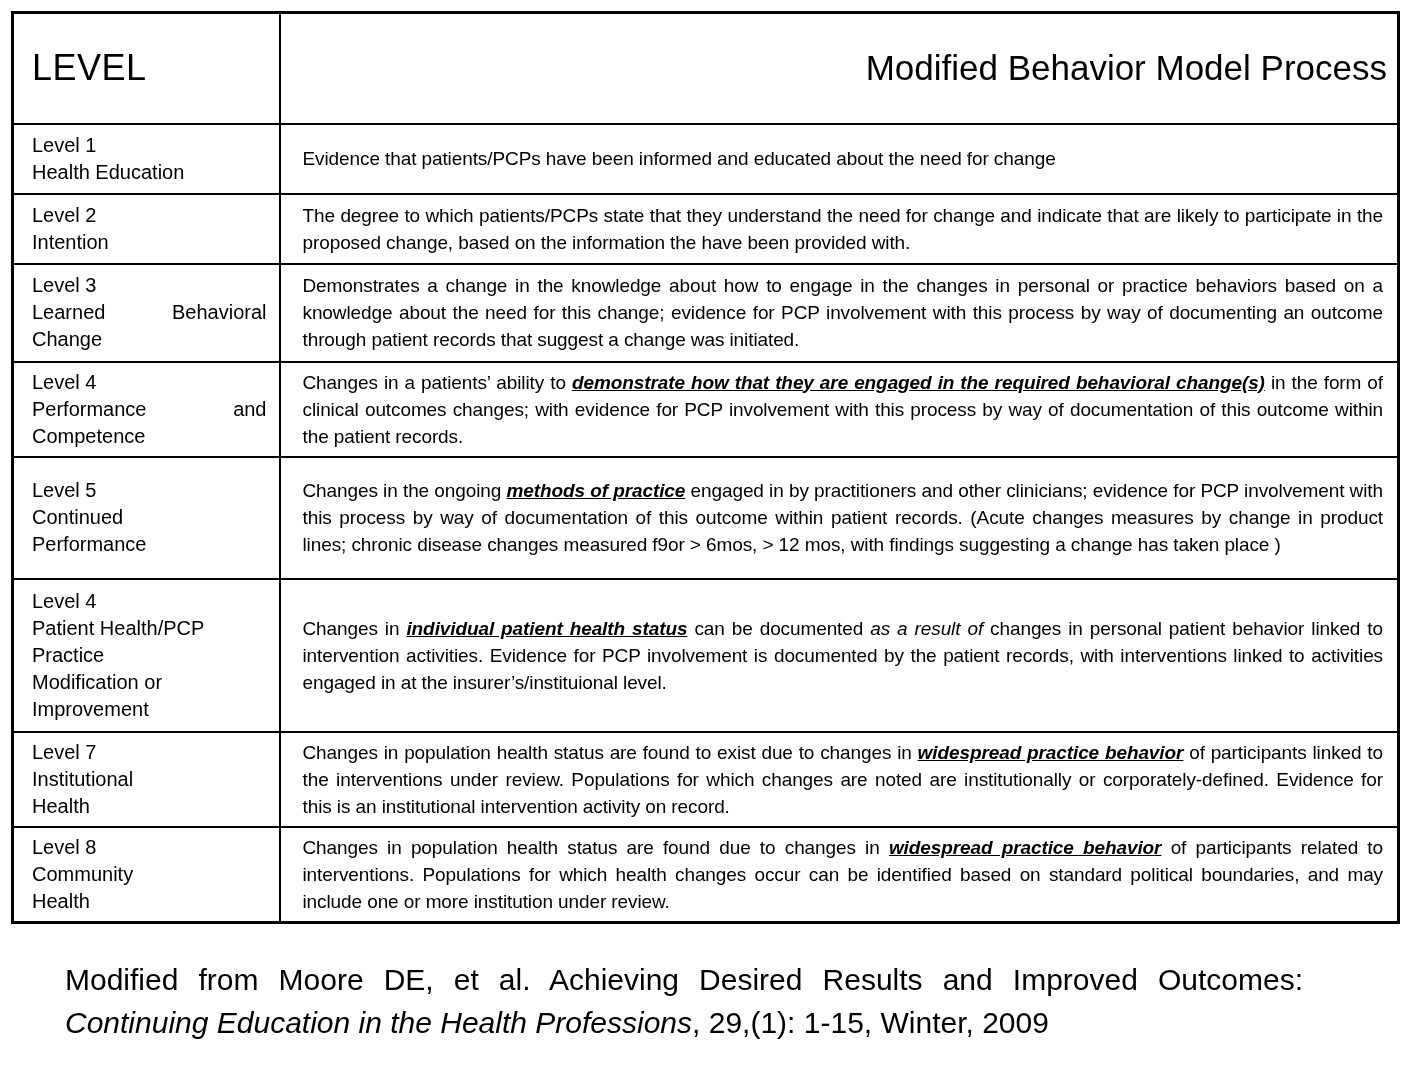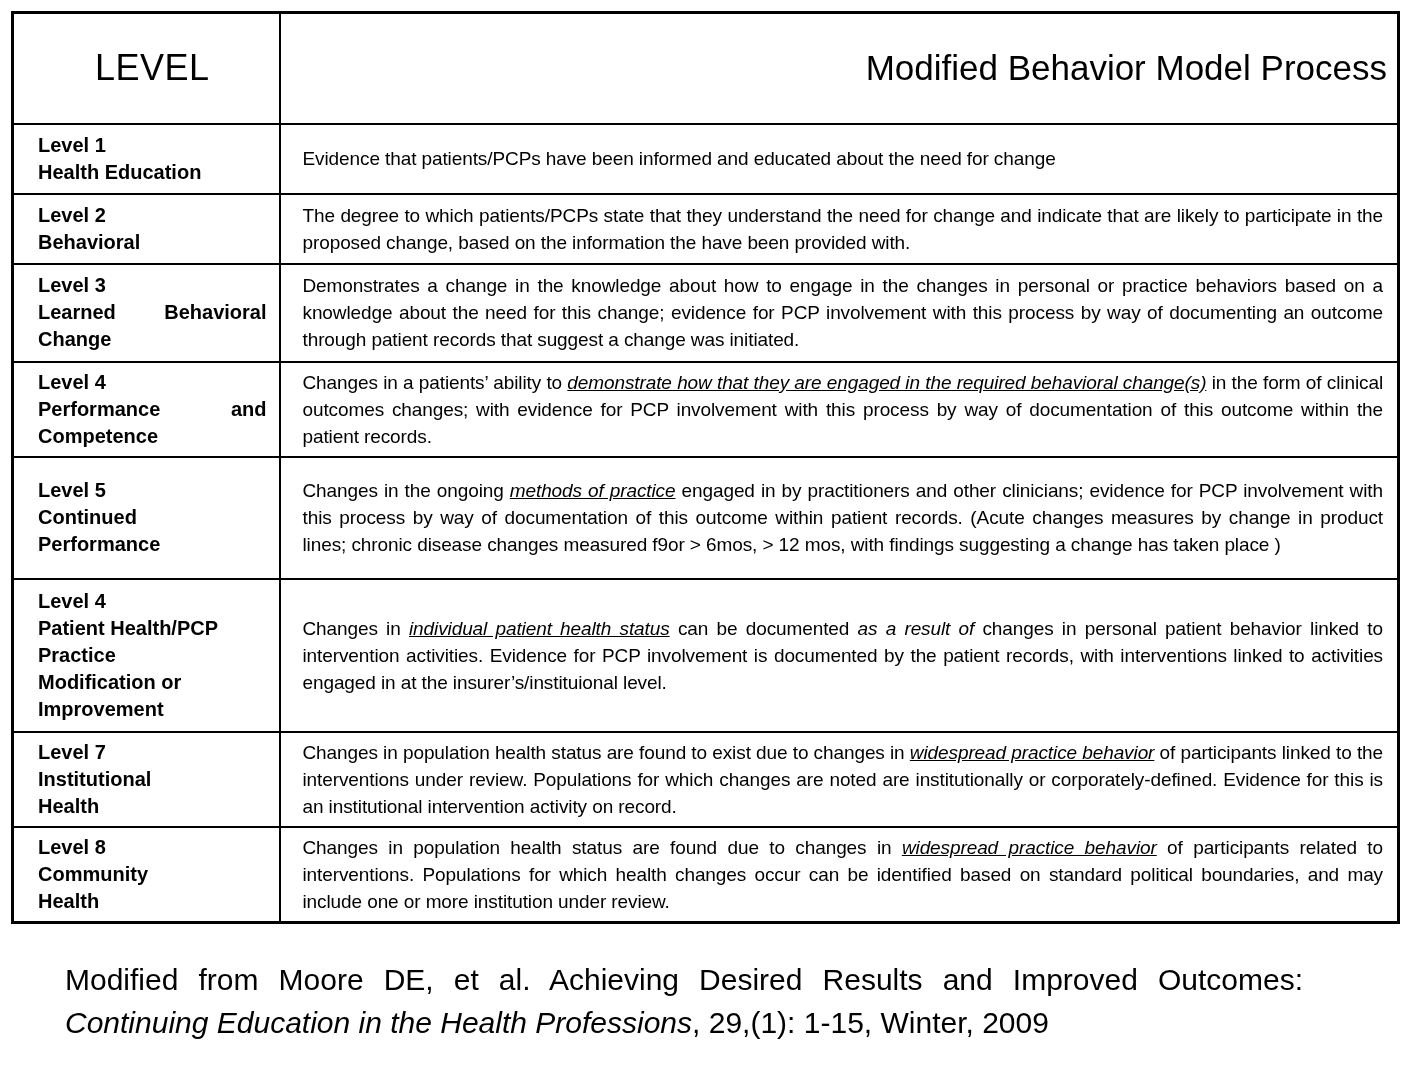--- a/index.html
+++ b/index.html
@@ -26,49 +26,49 @@
   }
   .model-table th, .model-table td {
     border: 2px solid #000;
     vertical-align: middle;
     background: #ffffff;
   }
   tr.header-row { height: 111px; }
   th.level-header {
     font-size: 36px;
     font-weight: normal;
-    text-align: center;
+    text-align: left;
     padding: 0 6px 0 18px;
     letter-spacing: 0.5px;
   }
   th.process-header {
     font-size: 35px;
     font-weight: normal;
     text-align: right;
     padding: 0 10px 0 14px;
   }
   td.level-cell {
-    font-weight: bold;
+    font-weight: normal;
     font-size: 20px;
     line-height: 27px;
-    padding: 6px 12px 6px 24px;
+    padding: 6px 12px 6px 18px;
   }
   td.content-cell {
     font-size: 19px;
     line-height: 27px;
     letter-spacing: -0.1px;
     text-align: justify;
     padding: 5px 14px 5px 22px;
   }
   .jline {
     text-align: justify;
     text-align-last: justify;
   }
   .it { font-style: italic; }
-  .ul { text-decoration: underline; }
+  .ul { text-decoration: underline; font-weight: bold; }
   .citation {
     position: absolute;
     left: 65px;
     top: 958px;
     width: 1238px;
     font-size: 30px;
     line-height: 43px;
   }
 </style>
 </head>
@@ -90,21 +90,21 @@
   <tr style="height: 70px;">
         <td class="level-cell">
           <div>Level 1</div>
           <div>Health Education</div>
         </td>
         <td class="content-cell"><span>Evidence that patients/PCPs have been informed and educated about the need for change</span></td>
       </tr>
       <tr style="height: 70px;">
         <td class="level-cell">
           <div>Level 2</div>
-          <div>Behavioral</div>
+          <div>Intention</div>
         </td>
         <td class="content-cell"><span>The degree to which patients/PCPs state that they understand the need for change and indicate that are likely to participate in the proposed change, based on the information the have been provided with.</span></td>
       </tr>
       <tr style="height: 98px;">
         <td class="level-cell">
           <div>Level 3</div>
           <div class="jline">Learned Behavioral</div>
           <div>Change</div>
         </td>
         <td class="content-cell"><span>Demonstrates a change in the knowledge about how to engage in the changes in personal or practice behaviors based on a knowledge about the need for this change; evidence for PCP involvement with this process by way of documenting an outcome through patient records that suggest a change was initiated.</span></td>

